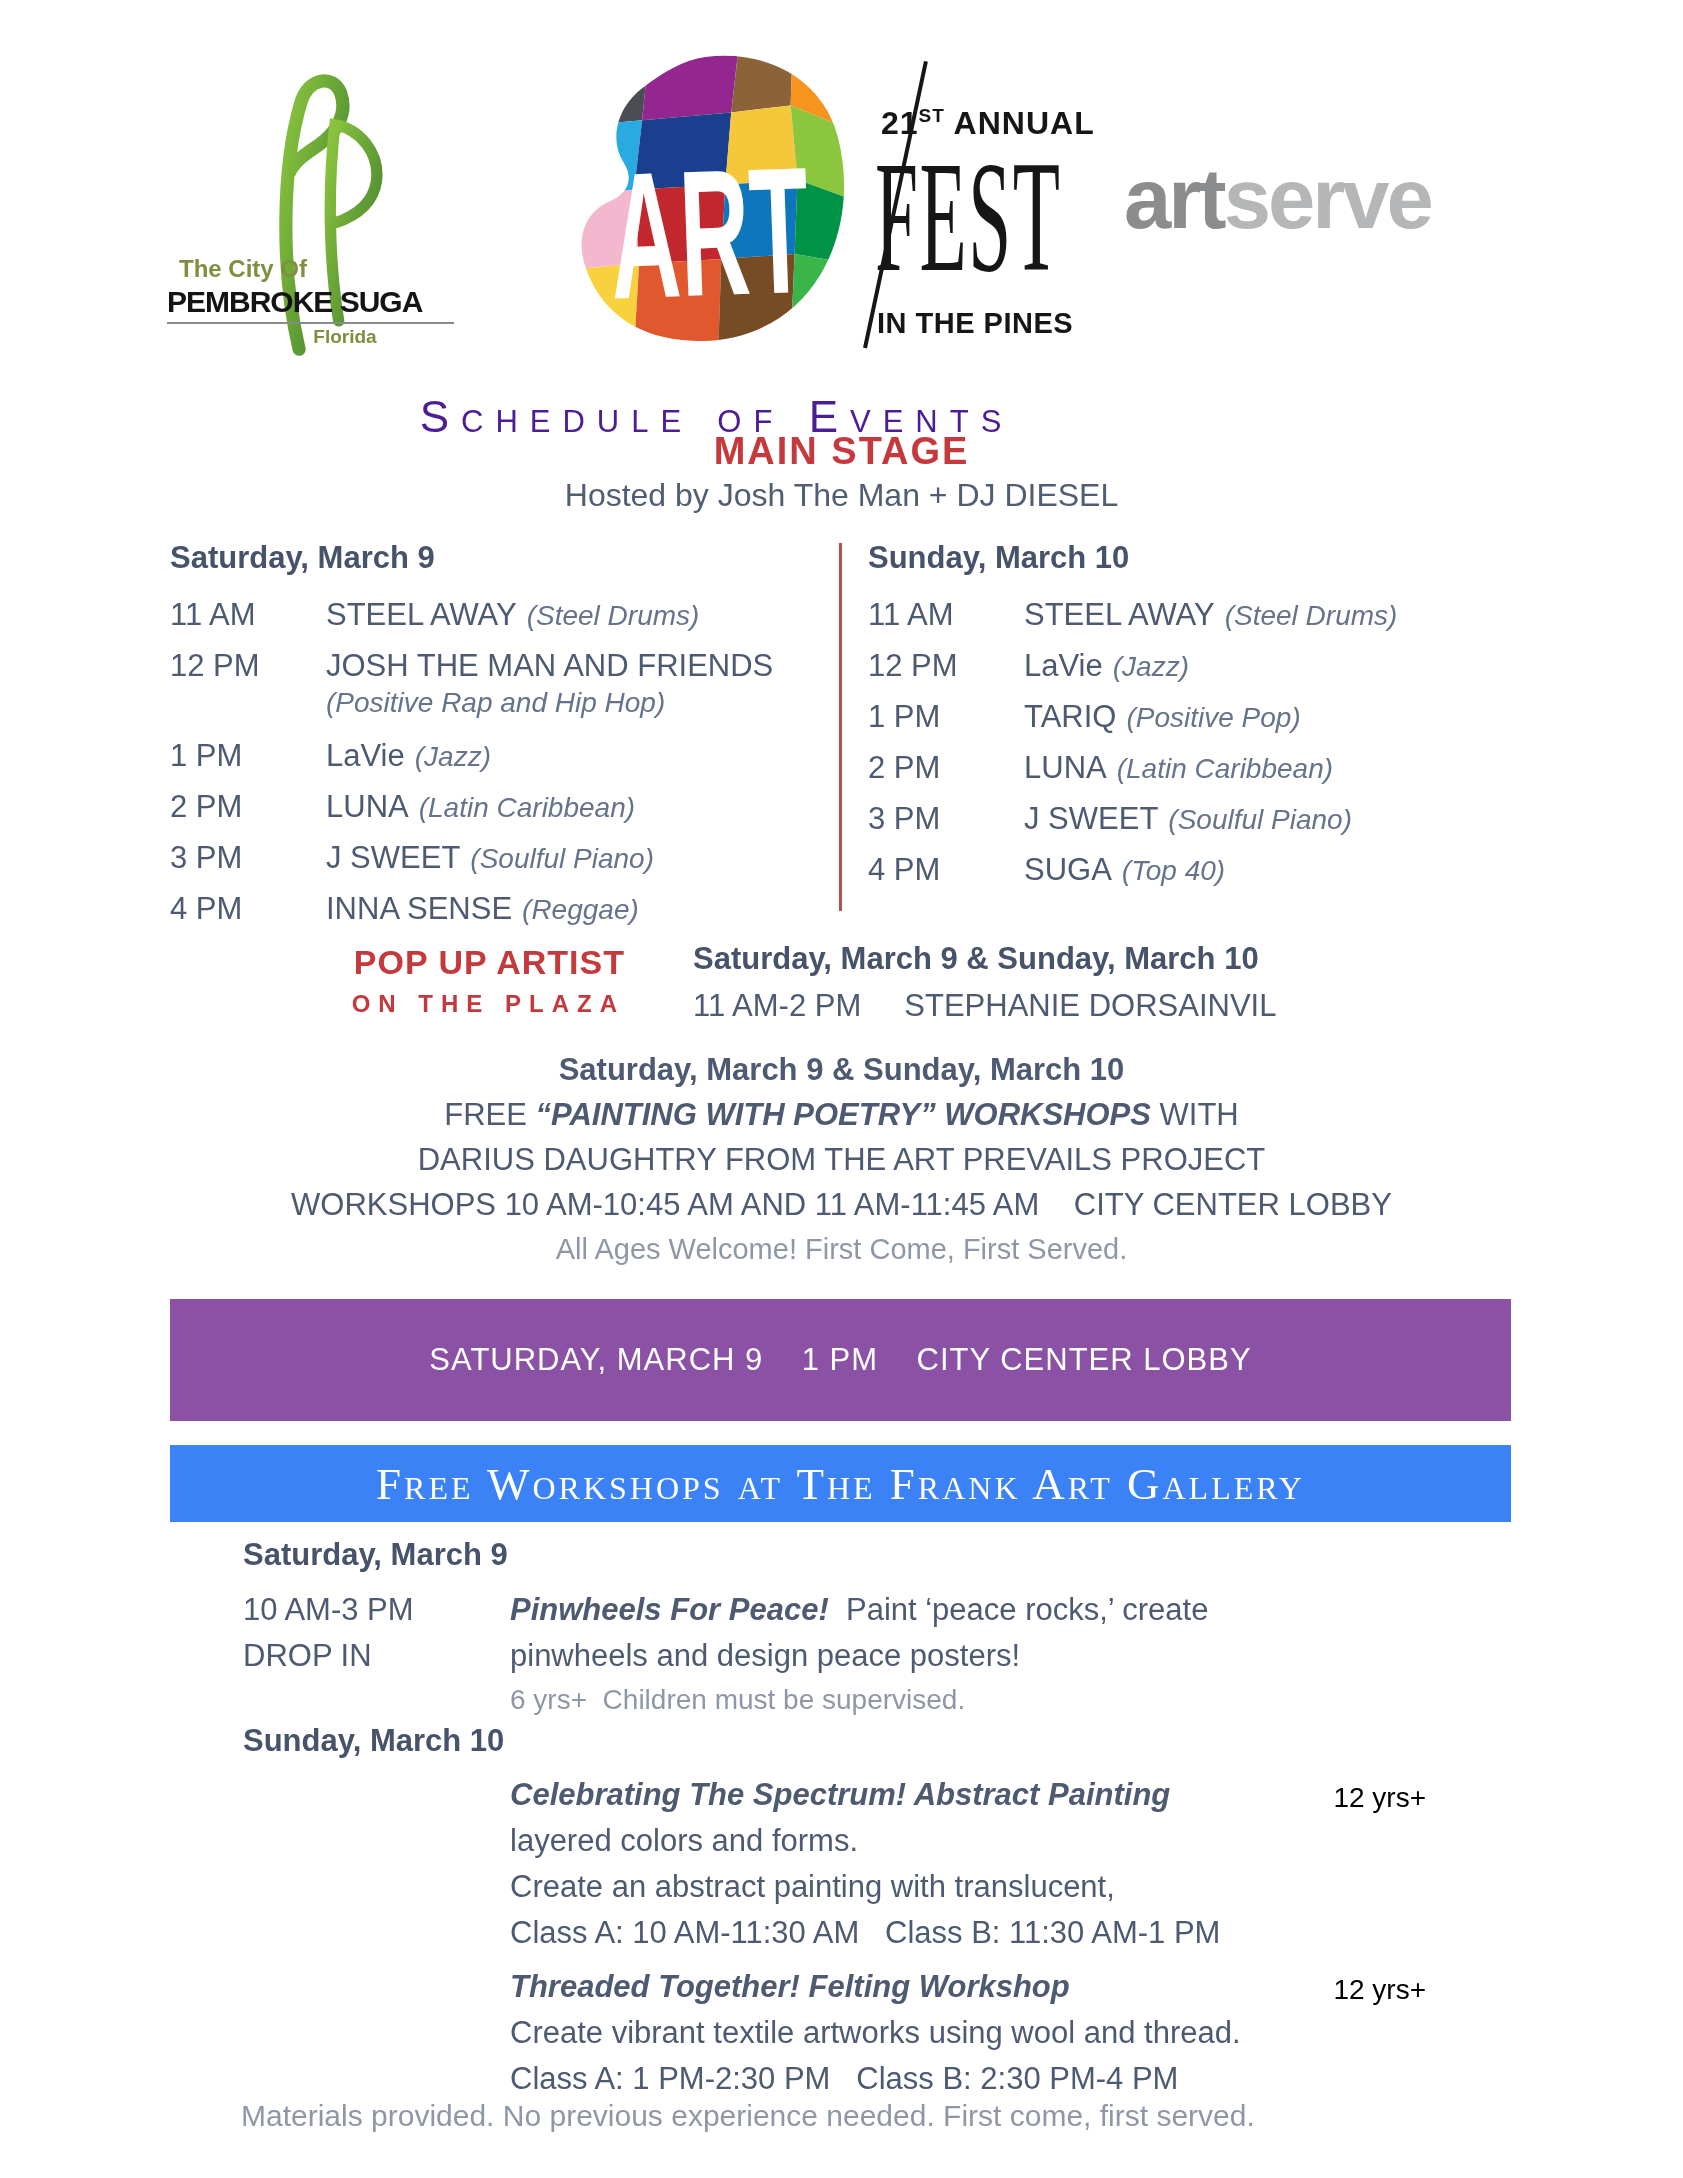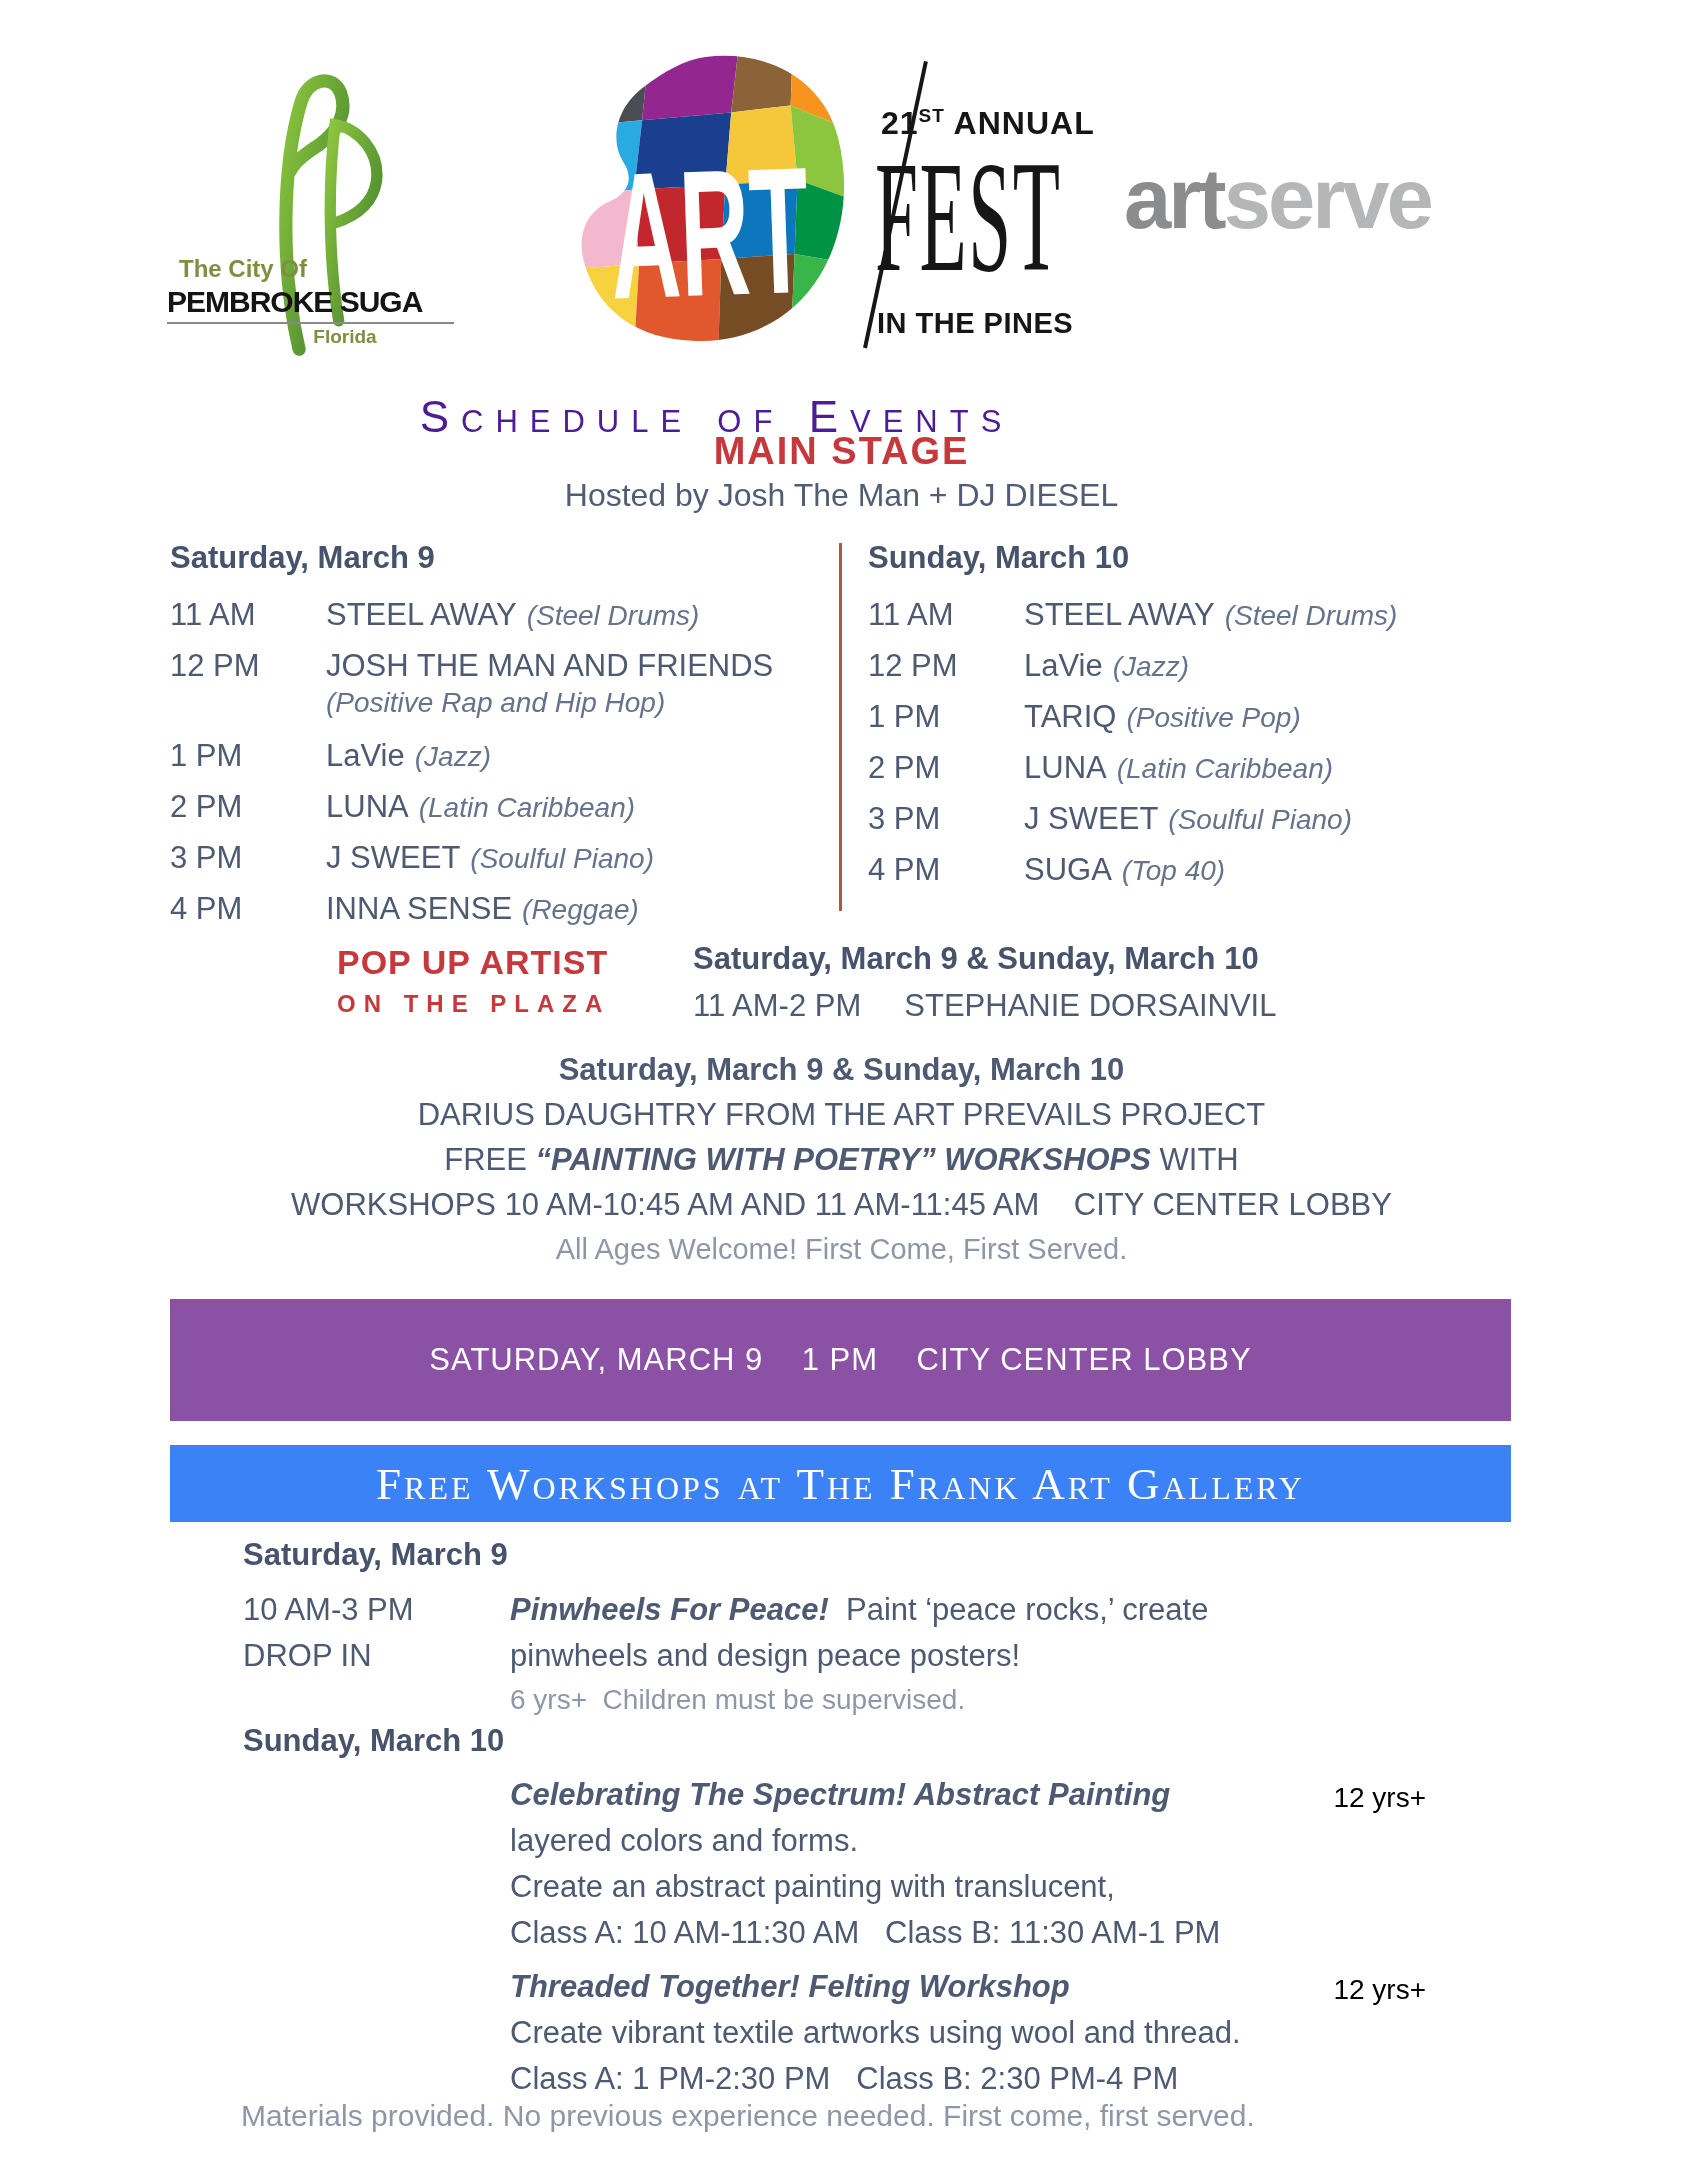--- a/index.html
+++ b/index.html
@@ -43,21 +43,21 @@
   .ev-row{display:flex;margin-bottom:16px;line-height:34px;gap:39px;}
   .ev-time{flex:0 0 117px;font-size:31px;}
   .ev-act{font-size:31px;}
   .ev-genre{font-style:italic;font-size:28px;color:#66738b;margin-left:10px;}
   .ev-genre:empty{display:none;}
   .ev-note{font-style:italic;font-size:28px;color:#66738b;line-height:40px;}
   .ev-note:empty{display:none;}
   .ms-divider{left:839px;top:543px;width:3px;height:368px;background:#b4504e;}
 
   
-  .popup-left{left:337px;top:943px;width:302px;text-align:left;color:#c5393d;}
+  .popup-left{left:323px;top:943px;width:302px;text-align:right;color:#c5393d;}
   .popup-title{font-size:34px;font-weight:bold;letter-spacing:1px;}
   .popup-sub{font-size:24px;font-weight:bold;letter-spacing:8px;margin-top:8px;}
   .popup-right{left:693px;top:941px;}
   .popup-dates{font-size:31px;font-weight:bold;color:#47536a;}
   .popup-time{font-size:31px;margin-top:11px;}
 
   
   .poetry{left:0;top:1047px;width:1683px;text-align:center;font-size:31px;line-height:45px;}
   .poetry .em{font-weight:bold;font-style:italic;}
   .poetry-light{font-size:29px;color:#8f97a7;}
@@ -216,22 +216,22 @@
   <div class="popup-title">POP UP ARTIST</div>
   <div class="popup-sub">ON THE PLAZA</div>
 </div>
 <div class="abs popup-right">
   <div class="popup-dates">Saturday, March 9 &amp; Sunday, March 10</div>
   <div class="popup-time pre">11 AM-2 PM     STEPHANIE DORSAINVIL</div>
 </div>
 
 <div class="abs poetry">
   <div><b>Saturday, March 9 &amp; Sunday, March 10</b></div>
+  <div><span class="pre">FREE </span><span class="em">“PAINTING WITH POETRY” WORKSHOPS</span><span class="pre"> WITH</span></div>
   <div>DARIUS DAUGHTRY FROM THE ART PREVAILS PROJECT</div>
-  <div><span class="pre">FREE </span><span class="em">“PAINTING WITH POETRY” WORKSHOPS</span><span class="pre"> WITH</span></div>
   <div class="pre">WORKSHOPS 10 AM-10:45 AM AND 11 AM-11:45 AM    CITY CENTER LOBBY</div>
   <div class="poetry-light">All Ages Welcome! First Come, First Served.</div>
 </div>
 
 <div class="abs banner banner-purple">
   <div class="sac-details pre">SATURDAY, MARCH 9    1 PM    CITY CENTER LOBBY</div>
 </div>
 
 <div class="abs banner banner-gold">
   <div class="banner-serif gold-title">Free Workshops at The Frank Art Gallery</div>

